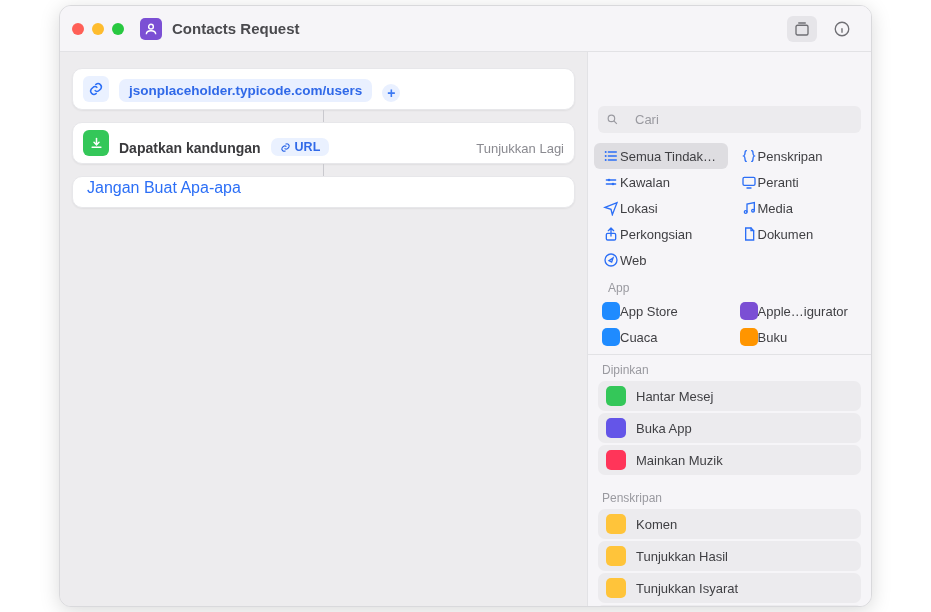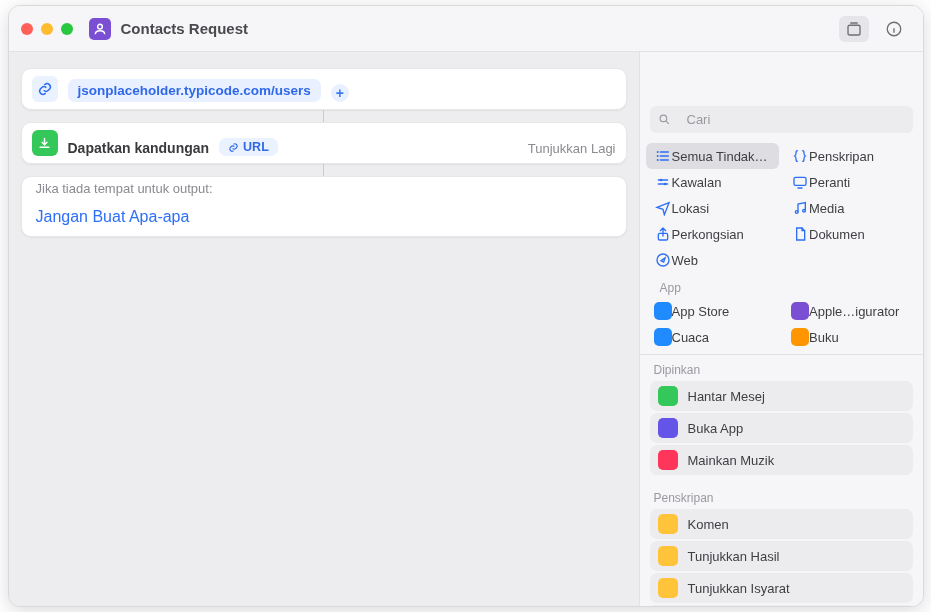--- a/index.html
+++ b/index.html
@@ -4,21 +4,21 @@
 <style>
   * { box-sizing: border-box; margin: 0; padding: 0; }
   body {
     font-family: -apple-system, BlinkMacSystemFont, "Segoe UI", Helvetica, Arial, sans-serif;
     background: #fff;
     display: flex;
     justify-content: center;
     padding: 5px;
   }
   .window {
-    width: 916px;
+    width: 813px;
     height: 602px;
     border-radius: 12px;
     background: #f1f1f3;
     box-shadow: 0 4px 20px rgba(0,0,0,0.15);
     overflow: hidden;
     display: flex;
     flex-direction: column;
     position: relative;
     border: 1px solid #d9d9dc;
   }
@@ -347,21 +347,20 @@
                 <path d="M14 10a5 5 0 0 0-7 0l-2 2a5 5 0 0 0 7 7"></path>
               </svg>
             <span>URL</span>
           </span>
           <span class="row-right">Tunjukkan Lagi</span>
         </div>
       </div>
       <div class="connector"></div>
 
       <div class="card">
-        <div class="card-sub">Jika tiada tempat untuk output:</div>
         <div class="link-text">Jangan Buat Apa-apa</div>
       </div>
 
     </div>
 
     <div class="sidebar">
       <div class="sidebar-inner">
 
         <div class="search">
           <svg width="13" height="13" viewBox="0 0 24 24" fill="none" stroke="currentColor" stroke-width="2.2">

